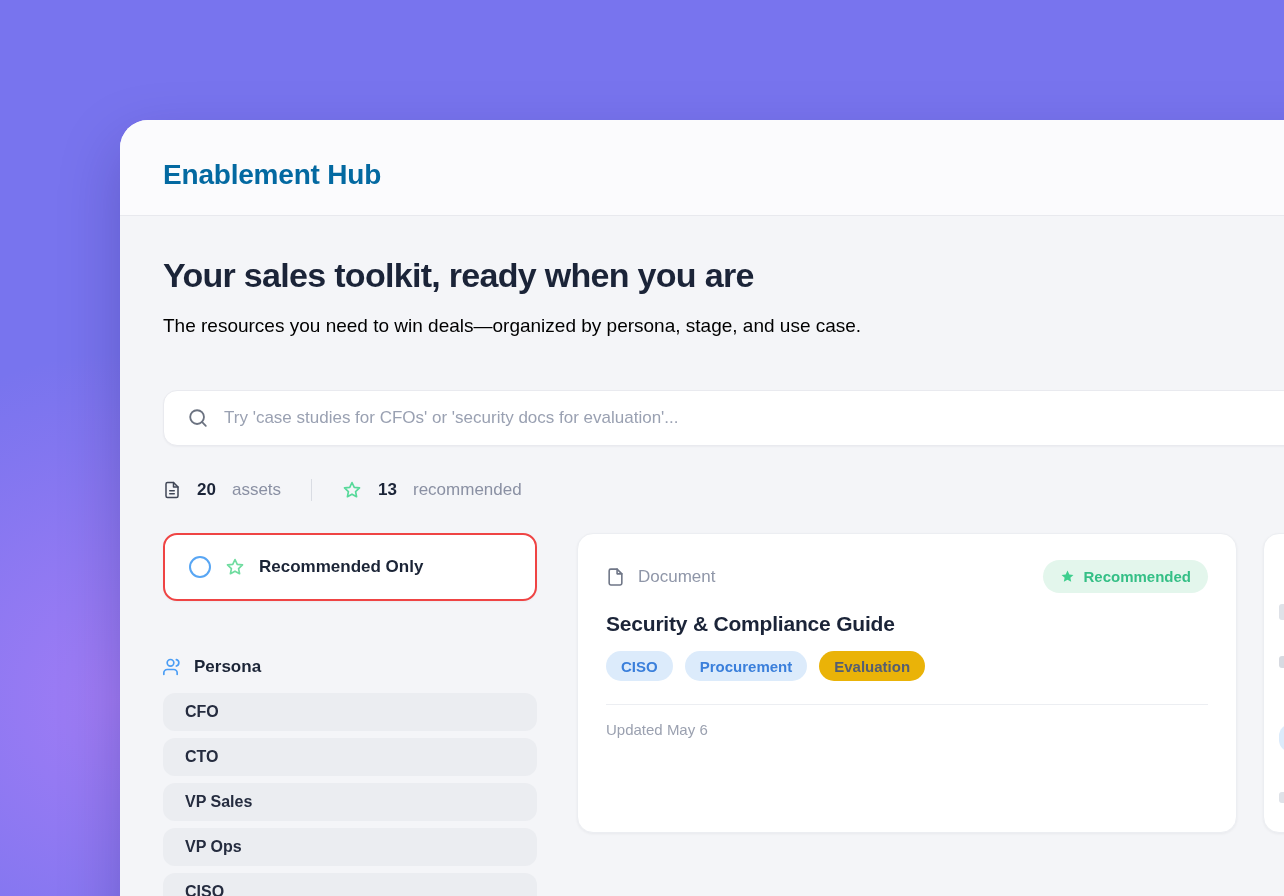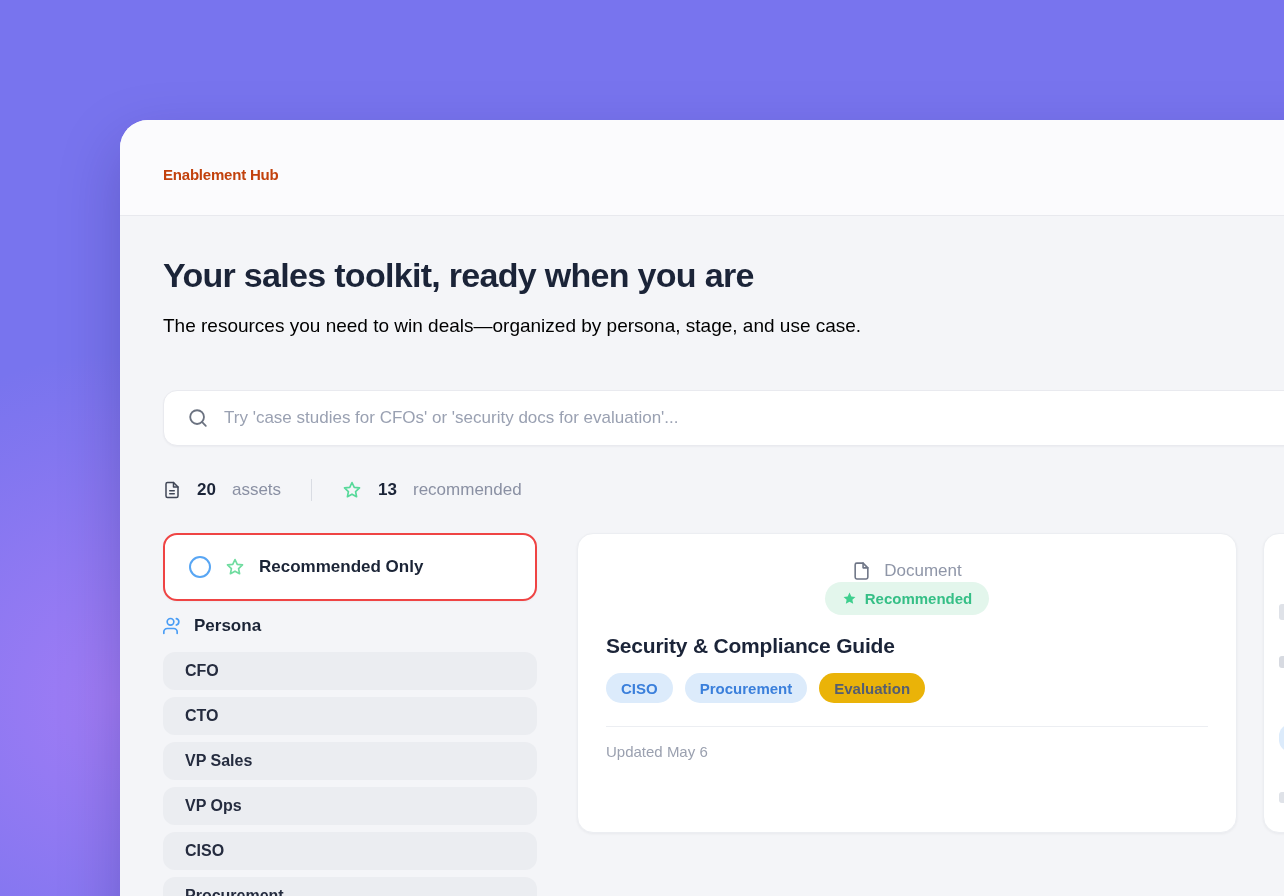--- a/index.html
+++ b/index.html
@@ -19,21 +19,21 @@
     border-radius:28px;
     overflow:hidden;
     box-shadow:0 24px 60px rgba(30,20,90,.25);
   }
   .panel-header {
     height:96px; background:#fbfbfd;
     border-bottom:1px solid #e8e9ee;
     display:flex; align-items:center;
     padding:14px 43px 0 43px;
   }
-  .app-title { font-size:15px; font-weight:bold; color:#c2410c; letter-spacing:-0.2px; }
+  .app-title { font-size:28px; font-weight:bold; color:#0369a1; letter-spacing:-0.2px; }
   .main { padding:0 43px; }
   h1.hero-title {
     margin-top:40px; font-size:34px; line-height:1.12;
     font-weight:bold; letter-spacing:-0.7px; color:#1b2438;
   }
   .hero-subtitle {
     margin-top:13px; max-width:835px;
     font-size:19px; line-height:38px; color:#000000;
   }
   .search-bar {
@@ -64,42 +64,42 @@
     border-radius:14px; display:flex; align-items:center; gap:14px;
     padding:0 24px; cursor:pointer;
     box-shadow:0 1px 2px rgba(16,24,40,.04);
   }
   .radio-circle {
     width:22px; height:22px; border-radius:50%;
     border:2px solid #58a6f4; background:#fff; flex:0 0 22px;
   }
   .rec-label { font-size:17px; font-weight:bold; color:#1b2436; }
   .filter-heading {
-    margin-top:15px; display:flex; align-items:center; gap:11px;
+    margin-top:56px; display:flex; align-items:center; gap:11px;
     font-size:17px; font-weight:bold; color:#1b2436;
   }
   .chips { margin-top:16px; display:flex; flex-wrap:wrap; gap:7px 12px;flex-direction:column; }
   .chip {
     height:38px; display:inline-flex; align-items:center;
     padding:0 22px; border-radius:12px; background:#ebedf1;
     font-size:16px; font-weight:bold; color:#252c3f; cursor:pointer;
   }
   .filters-divider { margin-top:33px; height:1px; background:#e3e5ea; }
   .stage-heading { margin-top:34px; }
 
   
   .cards-col { display:flex; gap:26px; }
   .asset-card {
     width:660px; flex:0 0 660px; min-height:300px;
     background:#ffffff; border:1px solid #eceef2; border-radius:16px;
     padding:26px 28px; cursor:pointer;
     box-shadow:0 1px 3px rgba(16,24,40,.05);
     position:relative;
   }
-  .card-top { display:flex; align-items:center; justify-content:space-between;flex-direction:column; }
+  .card-top { display:flex; align-items:center; justify-content:space-between; }
   .card-type { display:flex; align-items:center; gap:13px; font-size:17px; color:#8f96a8; }
   .rec-badge {
     display:flex; align-items:center; gap:8px;
     background:#e3f6ec; border-radius:999px; padding:8px 17px;
     font-size:15px; font-weight:bold; color:#35bf86;
   }
   .card-title { margin-top:19px; font-size:21px; font-weight:bold; color:#1b2438; letter-spacing:-0.2px; }
   .card-desc { margin-top:15px; font-size:17px; line-height:28px; color:#8a92a5; max-width:580px; }
   .tag-row { margin-top:15px; display:flex; gap:12px; }
   .tag {

